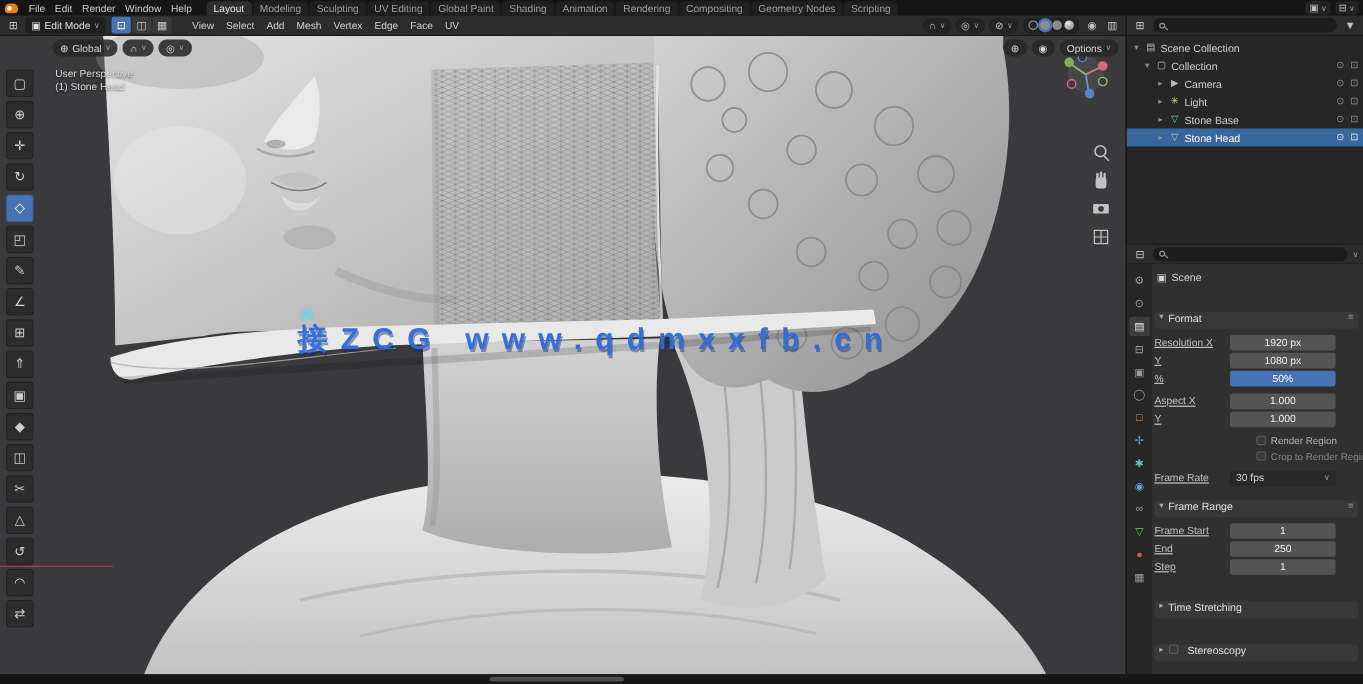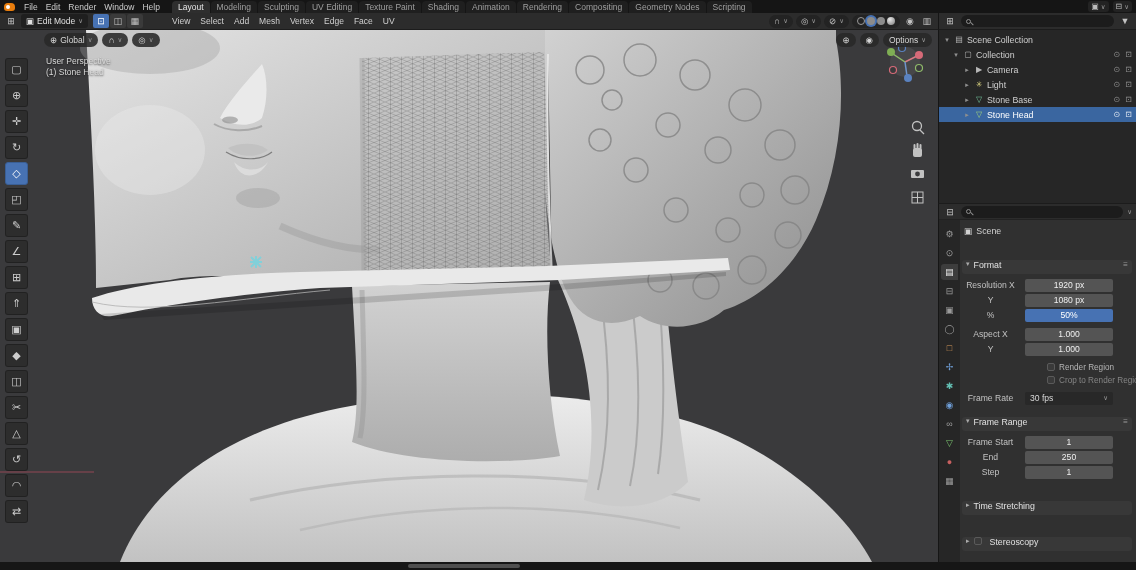--- a/index.html
+++ b/index.html
@@ -17,21 +17,21 @@
   .topbar-right { margin-left:auto; display:flex; gap:4px; align-items:center; }
   .mini-pill { display:flex; align-items:center; gap:2px; background:#232323; border-radius:3px; padding:0 3px; height:11px; color:#bdbdbd; font-size:8px; }
 
   
   #tool-header { position:absolute; left:0; top:13px; width:938px; height:17px; background:#2c2c2c; display:flex; align-items:center; gap:3px; padding:0 4px; border-bottom:1px solid #1c1c1c; }
   .icon-btn { display:flex; align-items:center; justify-content:center; color:#c3c3c3; font-size:9px; height:14px; min-width:14px; border-radius:2px; }
   .mode-pill { display:flex; align-items:center; gap:3px; background:#1f1f1f; border-radius:3px; height:14px; padding:0 5px; font-size:8.5px; color:#e0e0e0; white-space:nowrap; }
   .selmode { display:flex; gap:1px; margin-left:2px; }
   .selmode .icon-btn { background:#3a3a3a; width:16px; }
   .selmode .icon-btn.active { background:#4772b3; color:#fff; }
-  .th-menus { display:flex; margin-left:21px;align-items:flex-end; }
+  .th-menus { display:flex; margin-left:9px;align-items:flex-end; }
   .th-menus span { padding:0 5px; font-size:8.5px; color:#d0d0d0; }
   .th-right { margin-left:auto; display:flex; align-items:center; gap:3px; }
   .pillgroup { display:flex; align-items:center; gap:3px; background:#232323; border-radius:8px; padding:0 5px; height:13px; color:#c3c3c3; font-size:8.5px; }
   .spheres { display:flex; gap:2px; background:#232323; border-radius:8px; padding:0 5px; height:13px; align-items:center; }
   .sphere { width:8px; height:8px; border-radius:50%; background:#8c8c8c; flex:none; }
   .sphere.wire { background:transparent; border:1px solid #9a9a9a; }
   .sphere.active { box-shadow:0 0 0 2px #4772b3; }
   .sphere.bright { background:radial-gradient(circle at 35% 30%, #e8e8e8, #7a7a7a); }
   .chev { font-size:6.5px; color:#9a9a9a; }
 
@@ -74,21 +74,21 @@
   .ptab.c-orange { color:#d89a5a; } .ptab.c-blue { color:#6f9fd8; } .ptab.c-teal { color:#64c0b4; }
   .ptab.c-green { color:#7ac46f; } .ptab.c-red { color:#c86060; }
   .pcontent { flex:1; padding:4px 4px 0 2px; overflow:hidden; }
   .crumb { display:flex; align-items:center; gap:4px; height:14px; font-size:8.8px; color:#d2d2d2; padding-left:2px; }
   .sect { display:flex; align-items:flex-start; gap:4px; height:14px; background:#383838; border-radius:3px; margin:22px 0 4px; padding:0 4px; font-size:8.8px; color:#e2e2e2; }
   .sect .tw { font-size:7px; color:#aaa; }
   .sect .right { margin-left:auto; color:#9a9a9a; font-size:8px; }
   .sect.mt { margin-top:12px; }
   .prow { display:flex; align-items:center; height:14px; margin-bottom:1px; }
   .prow.gap { margin-top:5px; }
-  .plabel { flex:1; text-align:center; padding-right:6px; font-size:8.6px; color:#c2c2c2; white-space:nowrap; }
+  .plabel { flex:1; text-align:left; padding-right:6px; font-size:8.6px; color:#c2c2c2; white-space:nowrap;text-decoration:underline; }
   .pfield { width:88px; height:13px; background:#545454; border-radius:2px; display:flex; align-items:center; justify-content:center; font-size:8.6px; color:#f0f0f0; flex:none; margin-right:19px; }
   .pfield.blue { background:#4772b3; color:#fff; }
   .pfield.dropdown { background:#282828; justify-content:space-between; padding:0 5px; color:#d8d8d8; }
   .chkrow { display:flex; align-items:center; height:12px; margin-bottom:1px; padding-left:85px; }
   .chkrow.gap { margin-top:5px; }
   .chk { width:8px; height:8px; background:#3a3a3a; border:1px solid #5a5a5a; border-radius:2px; margin-right:4px; flex:none; }
   .chklabel { font-size:8.2px; color:#b5b5b5; white-space:nowrap; }
   .chklabel.dim { color:#858585; }
   .path-row { display:flex; align-items:center; gap:2px; margin-top:4px; padding:0 2px; }
   .pfield.path { flex:1; width:auto; justify-content:flex-start; background:#232323; color:#d8d8d8; padding:0 5px; }
@@ -110,21 +110,21 @@
     <span class="menu-item">File</span>
     <span class="menu-item">Edit</span>
     <span class="menu-item">Render</span>
     <span class="menu-item">Window</span>
     <span class="menu-item">Help</span>
     <div class="tabs">
       <span class="tab active">Layout</span>
       <span class="tab">Modeling</span>
       <span class="tab">Sculpting</span>
       <span class="tab">UV Editing</span>
-      <span class="tab">Texture Paint</span>
+      <span class="tab">Global Paint</span>
       <span class="tab">Shading</span>
       <span class="tab">Animation</span>
       <span class="tab">Rendering</span>
       <span class="tab">Compositing</span>
       <span class="tab">Geometry Nodes</span>
       <span class="tab">Scripting</span>
     </div>
     <div class="topbar-right">
       <span class="mini-pill">
         <span>▣</span>
@@ -398,20 +398,21 @@
           <span>↺</span>
         </div>
       <div class="tool-btn">
           <span>◠</span>
         </div>
       <div class="tool-btn">
           <span>⇄</span>
         </div>
     </div>
 
+    <div class="watermark">接ZCG www.qdmxxfb.cn</div>
   </div>
 
   <div id="outliner-header">
     <span class="icon-btn">⊞</span>
     <div class="searchbox">
       <span class="mag"></span>
     </div>
     <span class="icon-btn">▼</span>
   </div>
 

